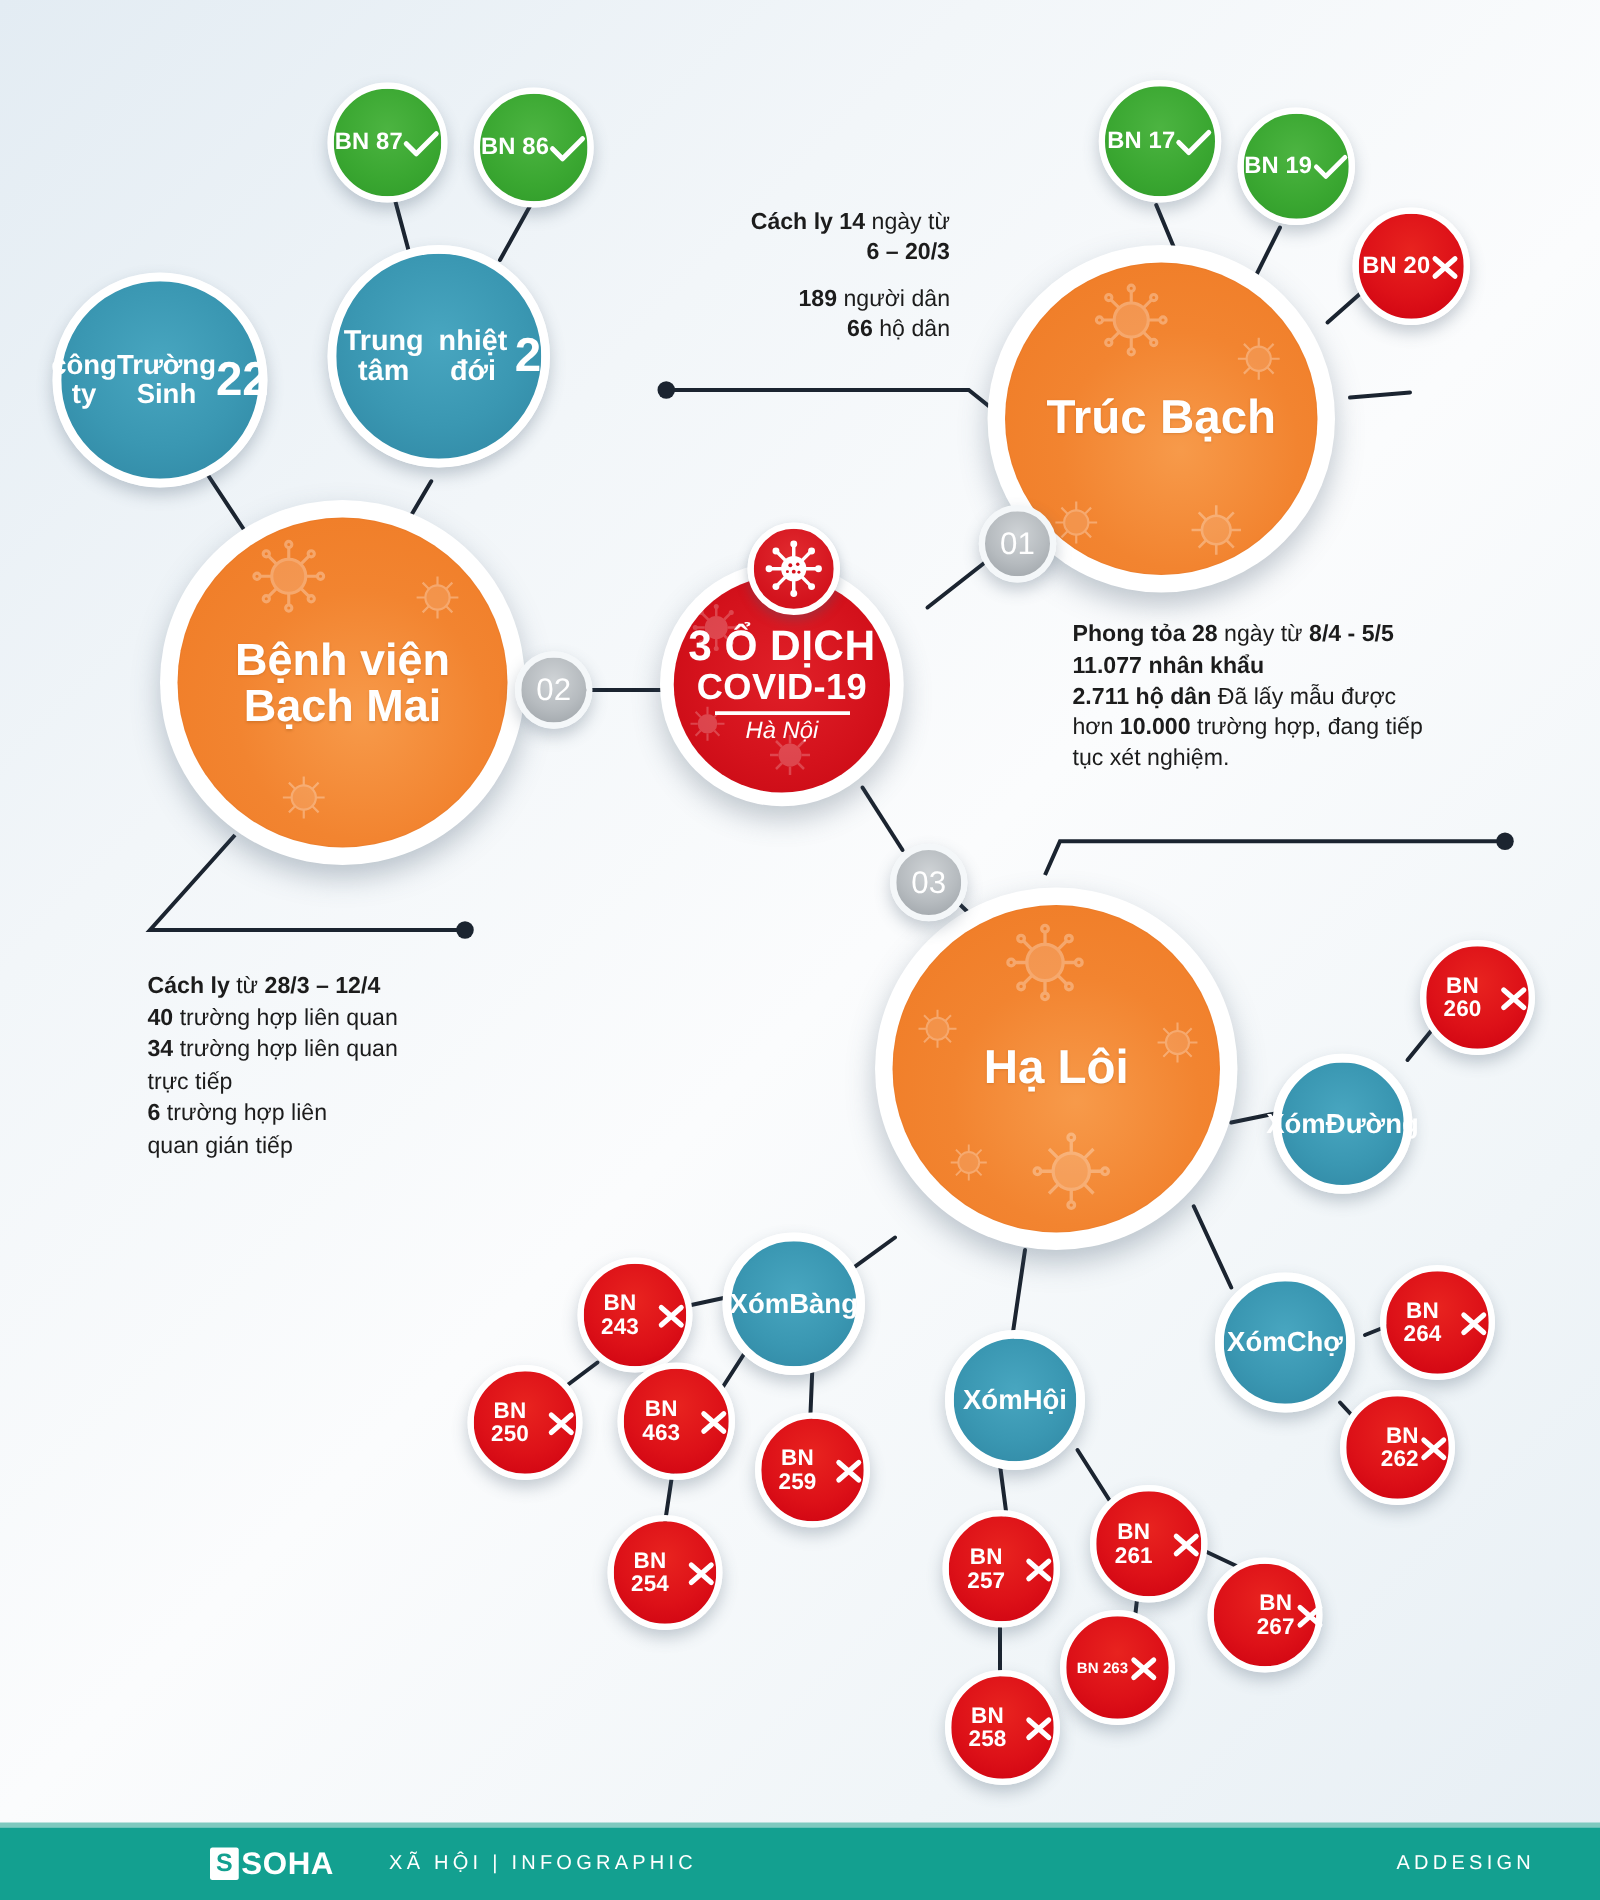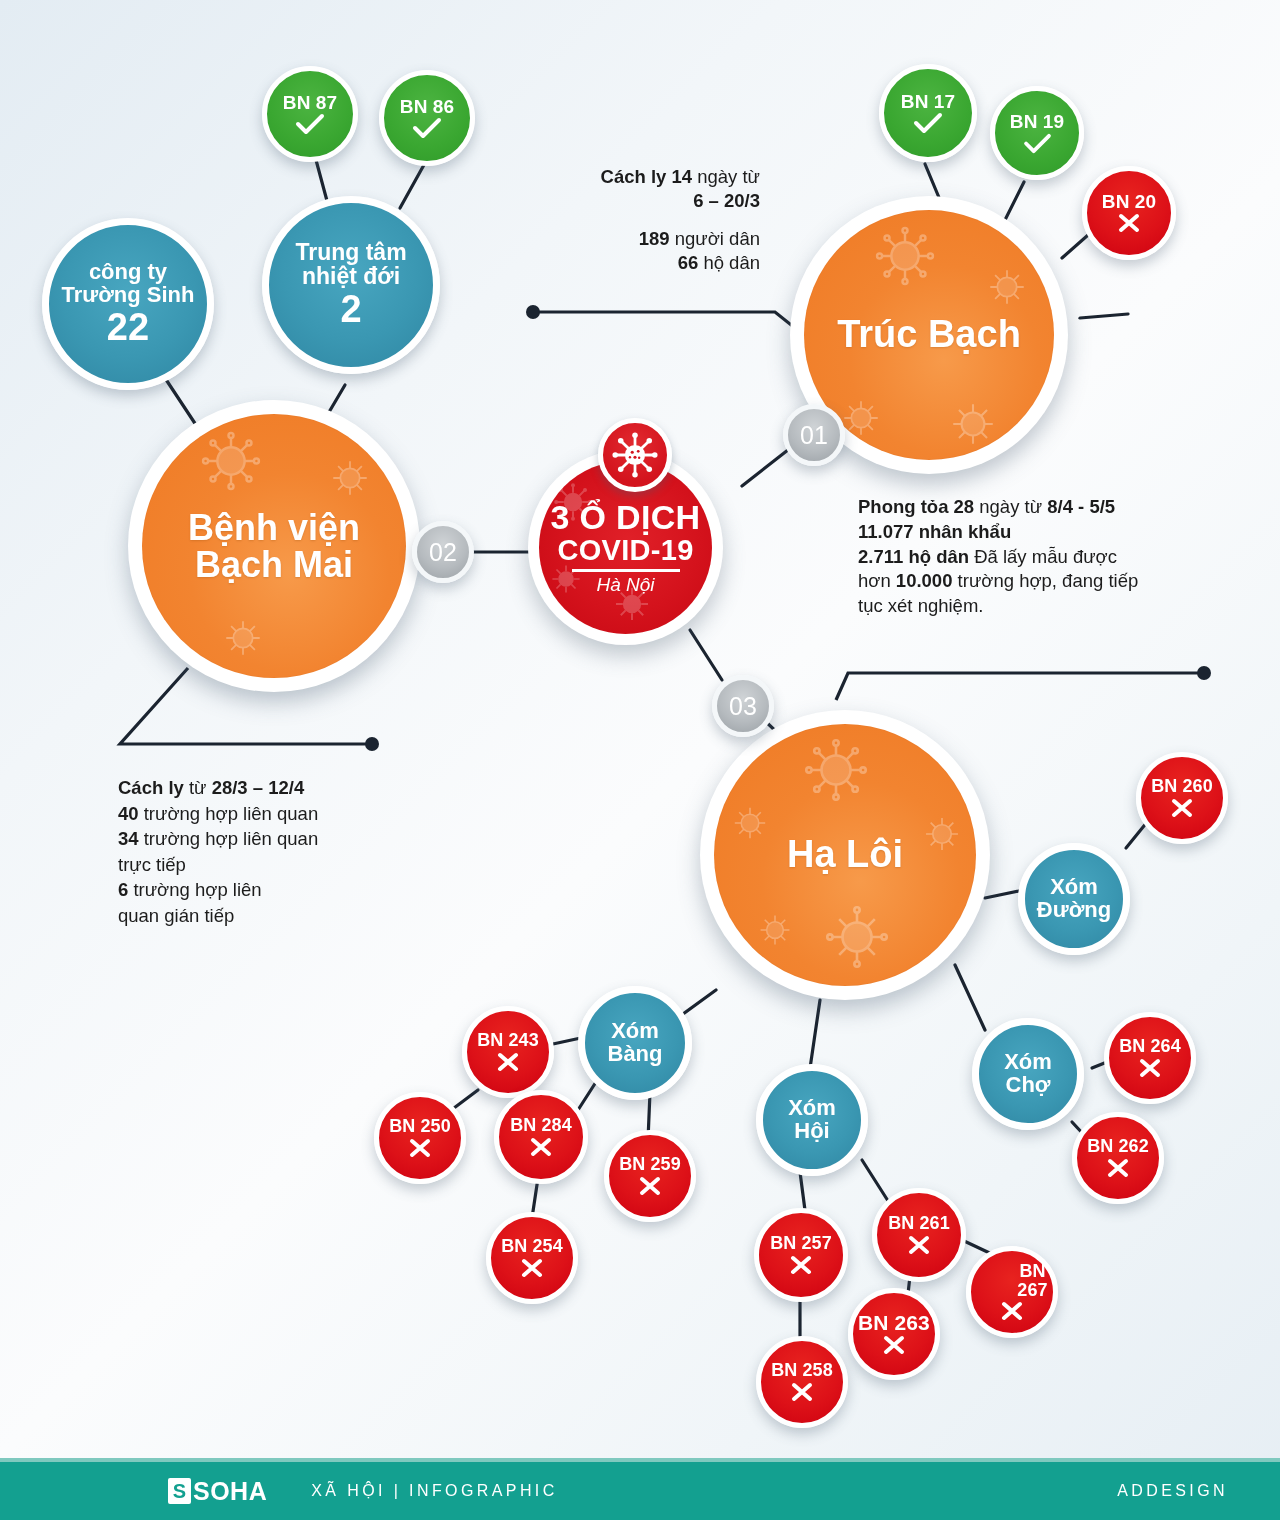--- a/index.html
+++ b/index.html
@@ -12,21 +12,21 @@
     position: relative;
     width: 1280px; height: 1520px;
     background: linear-gradient(135deg, #e3ecf3 0%, #f2f6f9 28%, #fbfcfd 52%, #f0f5f8 78%, #e6eef4 100%);
   }
   svg.wires { position: absolute; left: 0; top: 0; width: 1280px; height: 1520px; pointer-events: none; }
 
   
   .node {
     position: absolute;
     border-radius: 50%;
-    display: flex; flex-direction: column;
+    display: flex; flex-direction: row;
     align-items: center; justify-content: center;
     text-align: center;
     color: #fff;
     line-height: 1.04;
     box-shadow: 0 6px 13px rgba(70,90,110,.30);
   }
 
   
   .hub {
     background: #ffffff;
@@ -543,21 +543,21 @@
 
   <div class="node red" style="left:374px; top:1092px; width:92px; height:92px;">
     <span class="bn-label" style="font-size:18px;">BN 250</span>
     <span class="mark">
       <svg width="24" height="22" viewBox="0 0 24 22">
           <path d="M4 4l16 14M20 4L4 18" fill="none" stroke="#fff" stroke-width="4" stroke-linecap="round"></path>
         </svg></span>
   </div>
 
   <div class="node red" style="left:494px; top:1090px; width:94px; height:94px;">
-    <span class="bn-label" style="font-size:18px;">BN 284</span>
+    <span class="bn-label" style="font-size:18px;">BN 463</span>
     <span class="mark">
       <svg width="24" height="22" viewBox="0 0 24 22">
           <path d="M4 4l16 14M20 4L4 18" fill="none" stroke="#fff" stroke-width="4" stroke-linecap="round"></path>
         </svg></span>
   </div>
 
   <div class="node red" style="left:486px; top:1212px; width:92px; height:92px;">
     <span class="bn-label" style="font-size:18px;">BN 254</span>
     <span class="mark">
       <svg width="24" height="22" viewBox="0 0 24 22">
@@ -591,21 +591,21 @@
 
   <div class="node red" style="left:872px; top:1188px; width:94px; height:94px;">
     <span class="bn-label" style="font-size:18px;">BN 261</span>
     <span class="mark">
       <svg width="24" height="22" viewBox="0 0 24 22">
           <path d="M4 4l16 14M20 4L4 18" fill="none" stroke="#fff" stroke-width="4" stroke-linecap="round"></path>
         </svg></span>
   </div>
 
   <div class="node red" style="left:848px; top:1288px; width:92px; height:92px;">
-    <span class="bn-label" style="font-size:21px;">BN 263</span>
+    <span class="bn-label" style="font-size:12px;">BN 263</span>
     <span class="mark">
       <svg width="24" height="22" viewBox="0 0 24 22">
           <path d="M4 4l16 14M20 4L4 18" fill="none" stroke="#fff" stroke-width="4" stroke-linecap="round"></path>
         </svg></span>
   </div>
 
   <div class="node red" style="left:966px; top:1246px; width:92px; height:92px;">
     <span class="bn-label" style="font-size:18px;margin-left:41px;">BN 267</span>
     <span class="mark">
       <svg width="24" height="22" viewBox="0 0 24 22">

